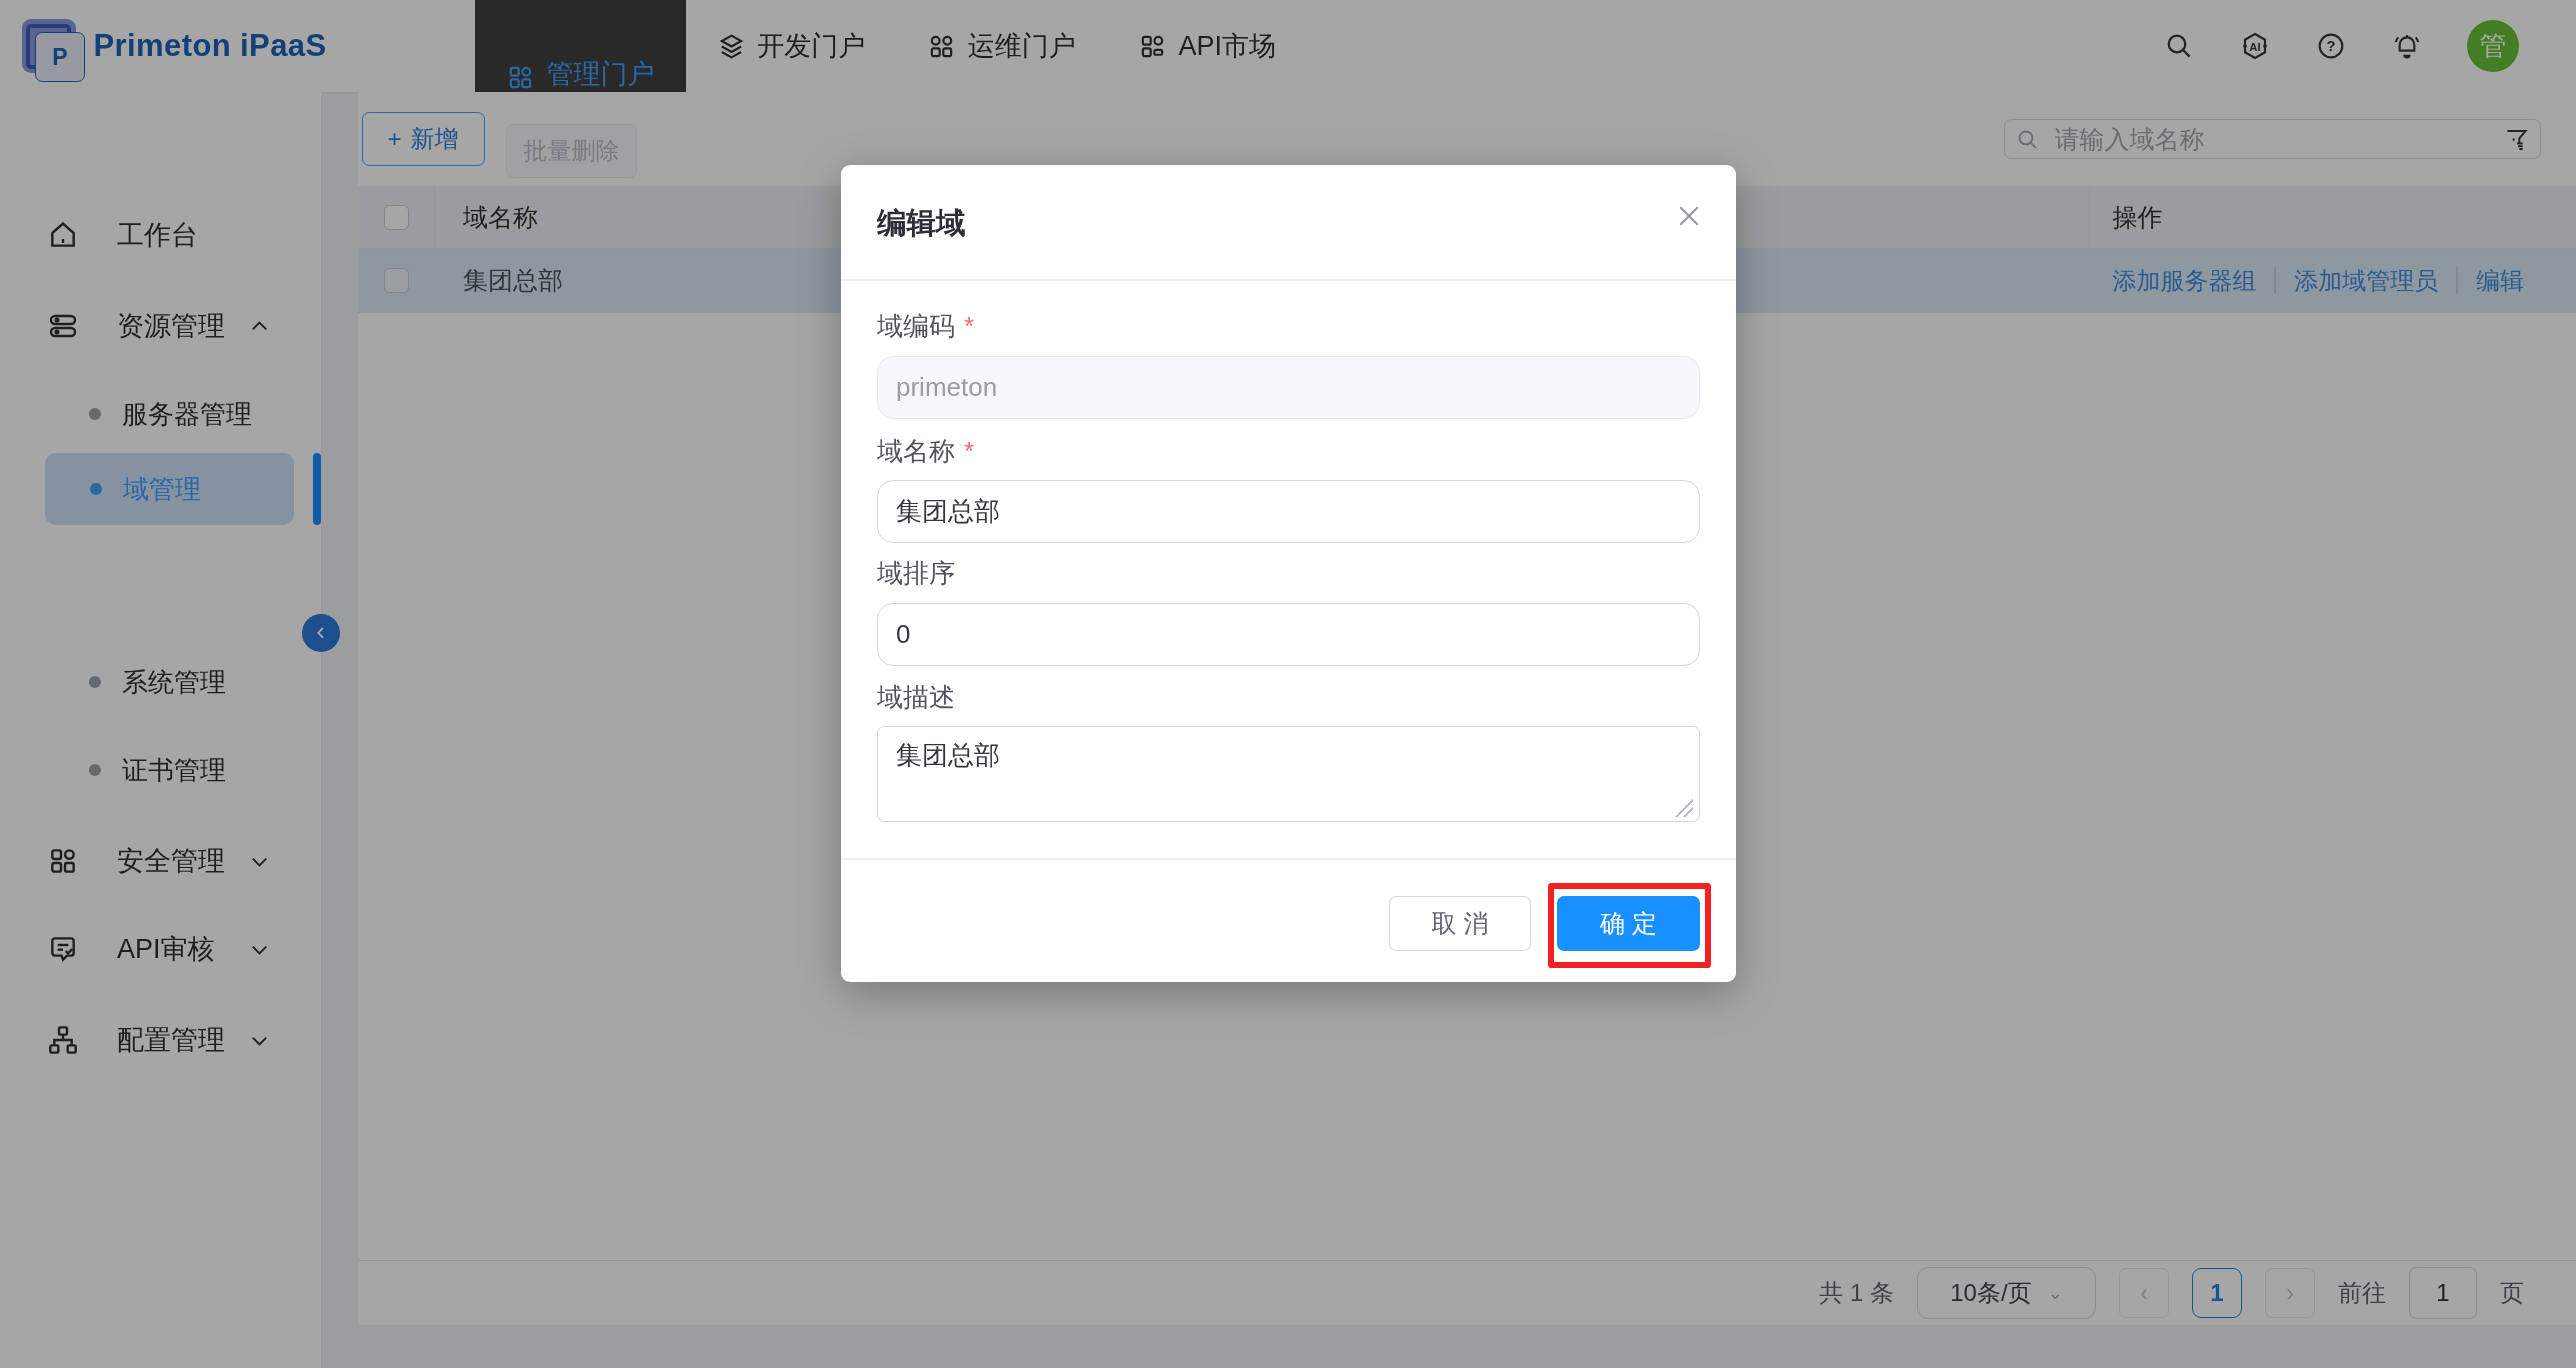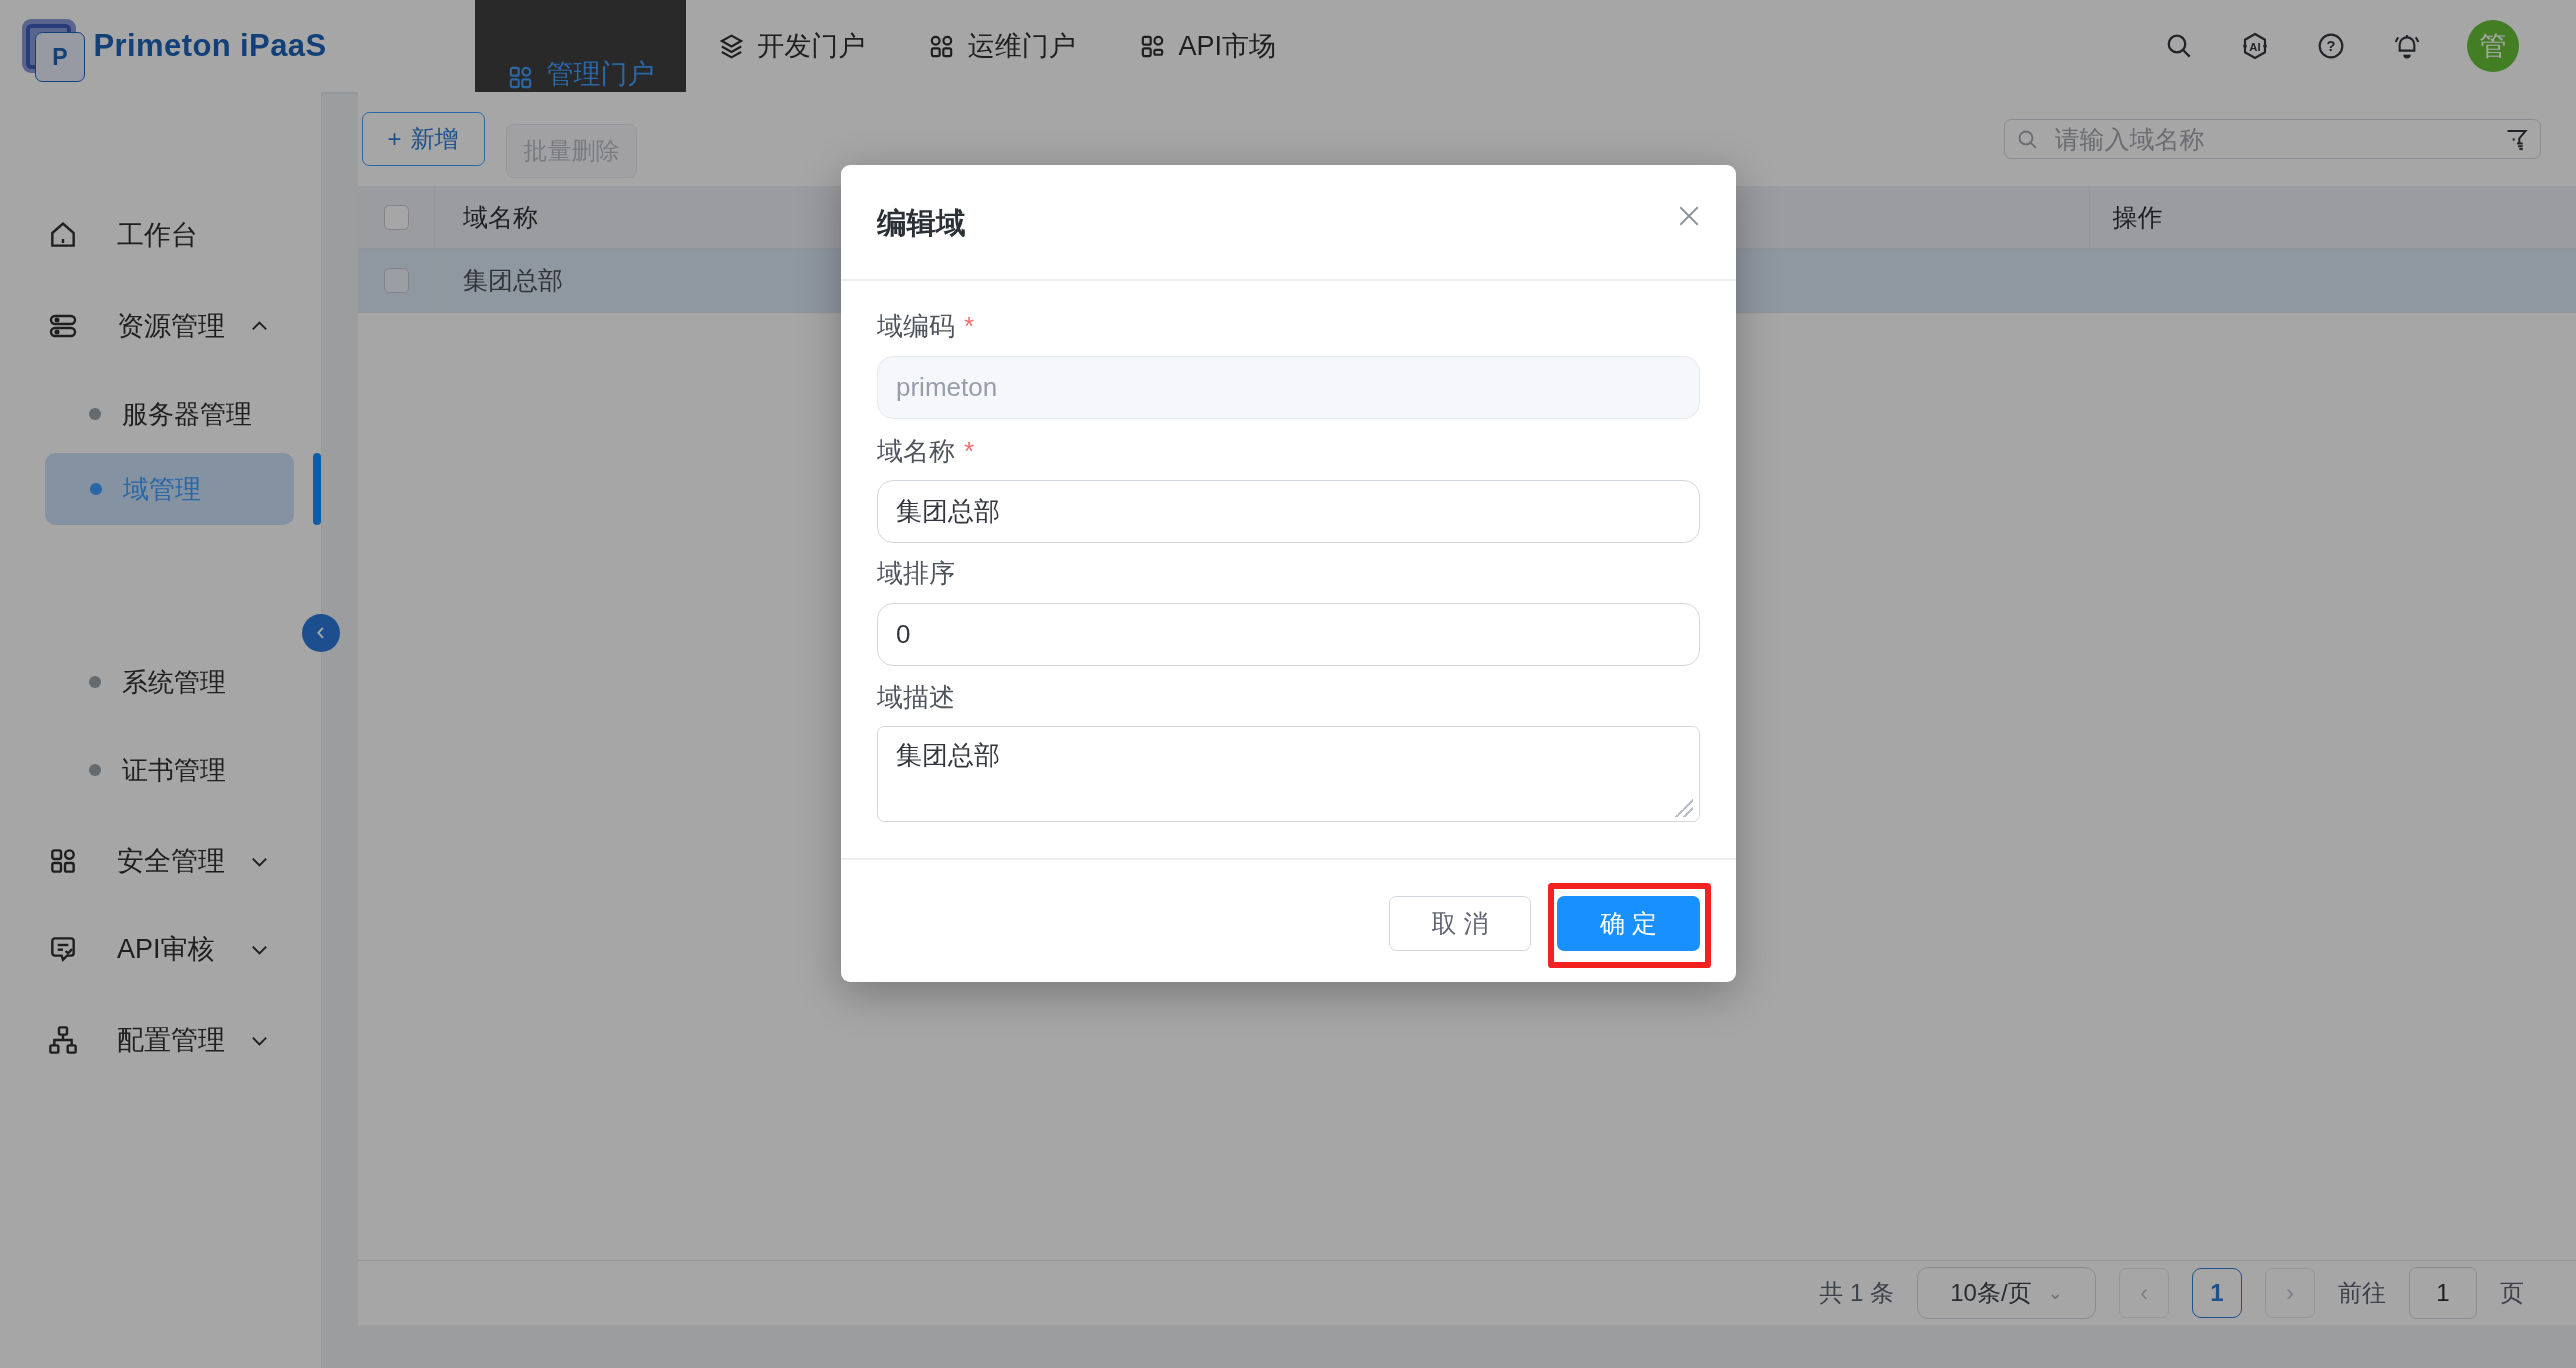--- a/index.html
+++ b/index.html
@@ -285,20 +285,27 @@
           <span>操作</span>
         </div>
       </div>
       <div class="trow">
         <div class="col-check">
           <span class="cbox"></span>
         </div>
         <div class="col-name">
           <span>集团总部</span>
         </div>
+        <div class="col-ops">
+          <span class="oplink">添加服务器组</span>
+          <span class="opdiv"></span>
+          <span class="oplink">添加域管理员</span>
+          <span class="opdiv"></span>
+          <span class="oplink">编辑</span>
+        </div>
       </div>
     </div>
 
     <div class="pagebar">
       <span>共 1 条</span>
       <div class="psel">
         <span>10条/页</span>
         <span class="sel-chev">⌄</span>
       </div>
       <div class="pbox nav-disabled">

